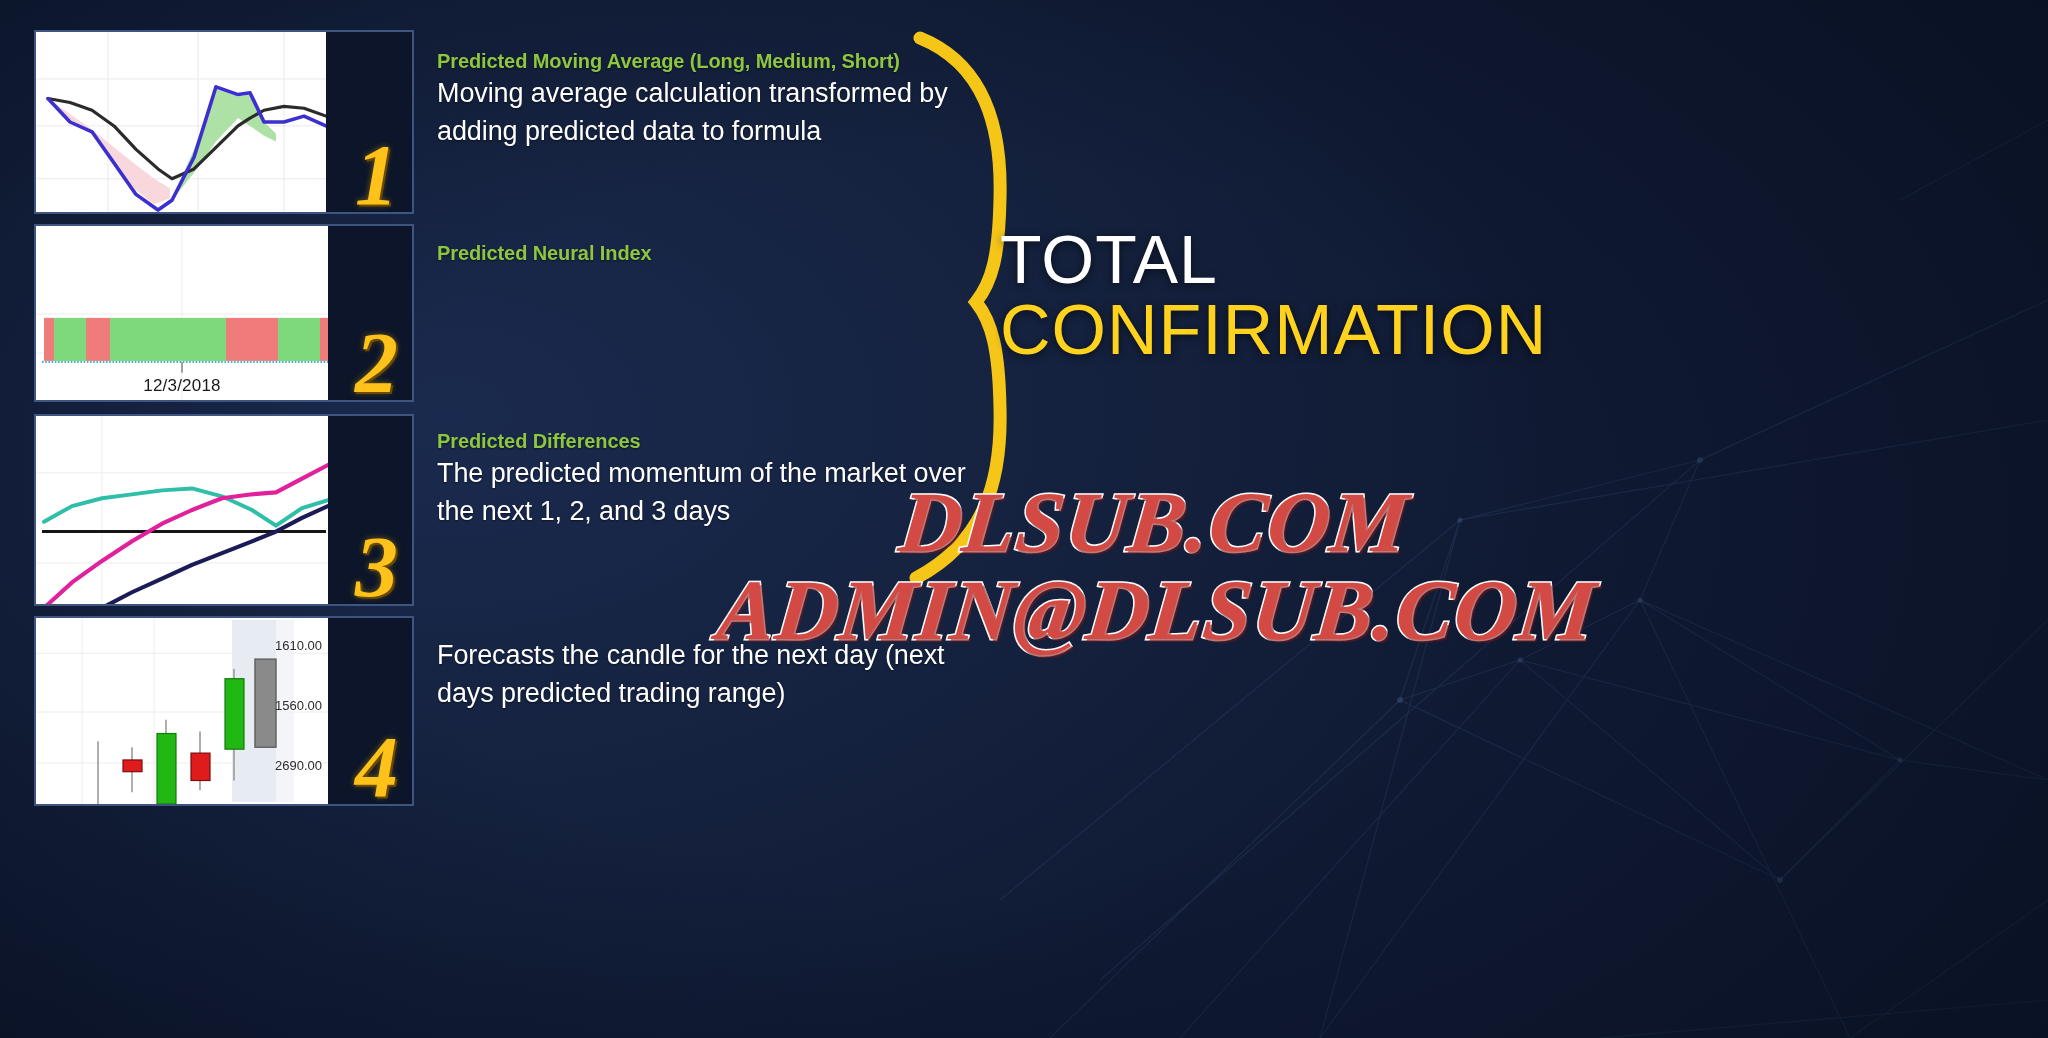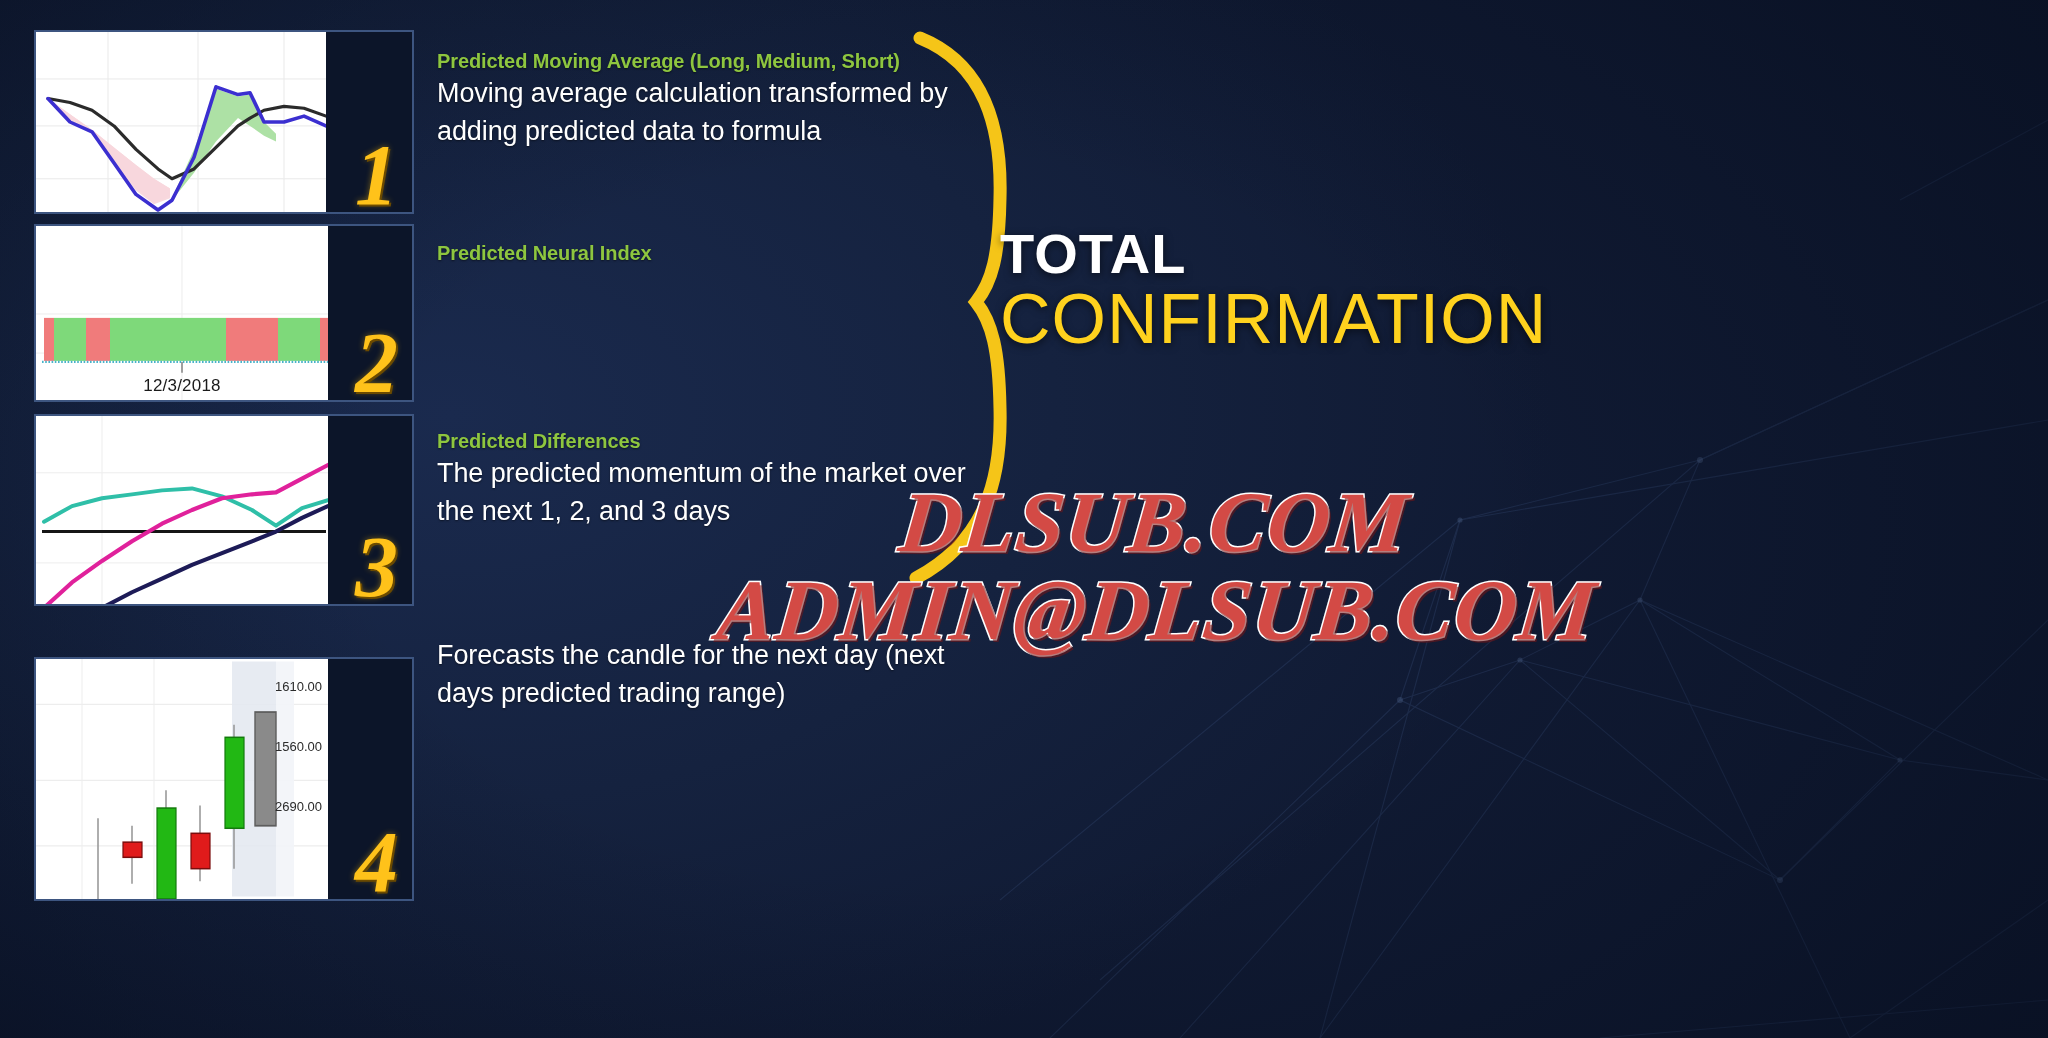--- a/index.html
+++ b/index.html
@@ -61,21 +61,21 @@
     color: #ffc21a;
     text-shadow: 2px 2px 0 #6b4a00, 0 0 6px rgba(255,190,0,.45);
   }
 
   #card1 { top: 30px;  width: 380px; height: 184px; }
   #card1 .plot { width: 290px; height: 100%; }
   #card2 { top: 224px; width: 380px; height: 178px; }
   #card2 .plot { width: 292px; height: 100%; }
   #card3 { top: 414px; width: 380px; height: 192px; }
   #card3 .plot { width: 292px; height: 100%; }
-  #card4 { top: 616px; width: 380px; height: 244px; margin-top: 41px; }
+  #card4 { top: 616px; width: 380px; height: 190px; }
   #card4 .plot { width: 292px; height: 100%; }
 
   .plot svg { display: block; width: 100%; height: 100%; }
 
   .datelabel {
     position: absolute;
     left: 0; right: 0;
     bottom: 4px;
     text-align: center;
     font-family: "Liberation Sans", sans-serif;
@@ -119,24 +119,24 @@
   #brace { position: absolute; left: 880px; top: 30px; width: 200px; height: 560px; pointer-events: none; }
 
   #headline {
     position: absolute;
     left: 1000px;
     top: 228px;
     width: 1030px;
   }
   .hl-total {
     color: #ffffff;
-    font-size: 56px;
+    font-size: 68px;
     line-height: .92;
     letter-spacing: 1px;
-    font-weight: bold;
+    font-weight: normal;
     text-shadow: 0 2px 8px rgba(0,0,0,.6);
   }
   .hl-confirm {
     color: #ffd21e;
     font-size: 70px;
     line-height: 1.12;
     letter-spacing: 1px;
     font-weight: normal;
     text-shadow: 0 2px 8px rgba(0,0,0,.6);
   }

